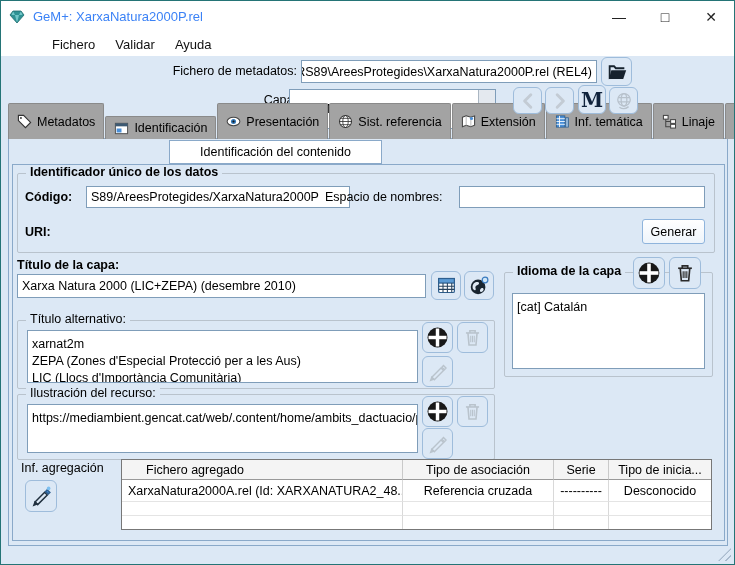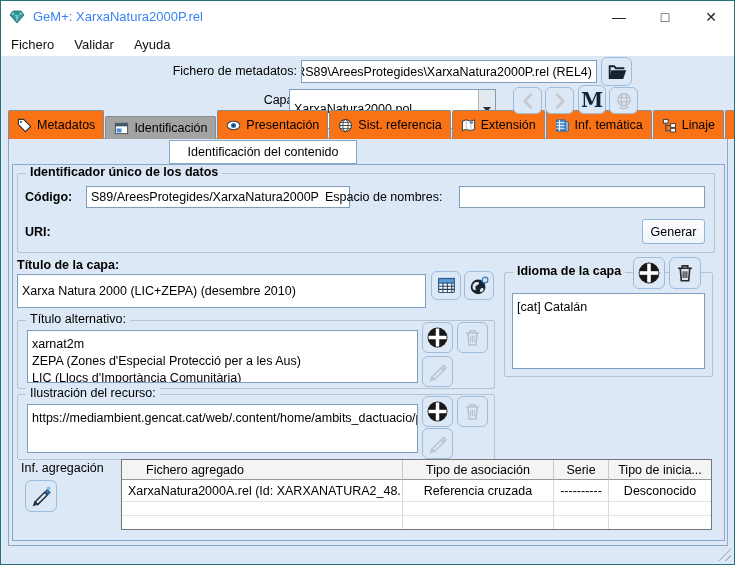--- a/index.html
+++ b/index.html
@@ -5,21 +5,21 @@
   * { box-sizing: border-box; margin: 0; padding: 0; }
   body { font-family: "Liberation Sans", sans-serif; background:#888; }
   .window {
     position: relative; width: 735px; height: 565px;
     background: #dce8f5; border: 1px solid #247476; overflow: hidden;
   }
   .titlebar { position:absolute; top:0; left:0; right:0; height:31px; background:#fff; display:flex; align-items:center; }
   .title-text { margin-left:8px; font-size:13px; color:#3b82f6; }
   .win-controls { position:absolute; right:0; top:0; height:31px; display:flex; }
   .win-btn { width:46px; height:31px; display:flex; align-items:center; justify-content:center; font-size:14px; color:#222; }
-  .menubar { position:absolute; top:31px; left:0; right:0; height:24px; background:#fff; display:flex; align-items:center; font-size:13px; color:#111; }
+  .menubar { position:absolute; top:31px; left:0; right:0; height:24px; background:#fff; display:flex; align-items:center; font-size:13px; color:#111;padding-left:41px; }
   .menu-item { padding:0 10px; height:100%; display:flex; align-items:center; cursor:default; }
 
   .lbl { position:absolute; font-size:12.5px; color:#000; white-space:nowrap; }
   .lbl.b { font-weight:bold; }
   .lbl.r { text-align:right; }
 
   .textbox { position:absolute; background:#fff; border:1px solid #7f9db9; font-size:12.5px; padding:0 4px;
              display:flex; align-items:center; white-space:nowrap; overflow:hidden; color:#000; }
   .textbox.ro { background:#e9e9e9; }
   .textbox.right { justify-content:flex-end; }
@@ -28,32 +28,32 @@
   .combo-text { flex:1; padding:0 4px; white-space:nowrap; overflow:hidden; }
   .combo-arrow { width:17px; align-self:stretch; background:#e4e9ef; border-left:1px solid #aab6c2; display:flex; align-items:center; justify-content:center; }
   .combo-arrow:after { content:""; border-left:4px solid transparent; border-right:4px solid transparent; border-top:5px solid #333; }
 
   .icnbtn { position:absolute; border:1px solid #9ebcdb; border-radius:6px; background:#dce8f5;
             display:flex; align-items:center; justify-content:center; z-index:6; }
   .pushbtn { position:absolute; border:1px solid #8fb4dc; border-radius:3px; background:linear-gradient(#ffffff,#eef4fb);
              font-size:12.5px; color:#000; display:flex; align-items:center; justify-content:center; }
 
   .tabs { position:absolute; left:7px; top:115px; height:23px; display:flex; align-items:flex-end; z-index:3; width:740px; }
-  .tab { height:29px; display:flex; align-items:center; gap:5px; padding:0 8px; background:#f97316;
+  .tab { height:36px; display:flex; align-items:center; gap:5px; padding:0 8px; background:#a3a3a3;
          border:1px solid #8a8a8a; border-bottom:none; border-radius:2px 2px 0 0; font-size:12.5px;
          margin-right:1px; white-space:nowrap; position:relative; }
   .tab.active { height:23px; background:#a3a3a3; z-index:4; }
 
   .panel-outer { position:absolute; left:7px; top:137px; width:720px; height:408px; border:1px solid #8aa9c9; z-index:1; }
   .panel-inner { position:absolute; left:11px; top:163px; width:713px; height:377px; border:1px solid #8aa9c9; z-index:1; }
 
   .subtab { position:absolute; font-size:12.5px; display:flex; align-items:center; justify-content:center;
             border:1px solid #8aa9c9; white-space:nowrap; }
   .subtab.active { left:20px; top:141px; width:148px; height:23px; background:#dce8f5; border-bottom:none; z-index:5; }
-  .subtab.idle { left:168px; top:139px; width:188px; height:24px; background:#fff; z-index:2; }
+  .subtab.idle { left:168px; top:139px; width:213px; height:24px; background:#fff; z-index:2; }
 
   .group { position:absolute; border:1px solid #b9c3cd; border-radius:2px; z-index:2; }
   .group-title { position:absolute; top:-9px; left:8px; background:#dce8f5; padding:0 4px; font-size:12.5px; white-space:nowrap; }
   .group-title.b { font-weight:bold; }
 
   .listbox { position:absolute; background:#fff; border:1px solid #7f9db9; font-size:12.5px; line-height:17px;
              padding:5px 4px; overflow:hidden; z-index:3; }
   .listbox div { white-space:nowrap; }
 
   .agg-table { position:absolute; left:120px; top:458px; width:591px; height:71px; background:#fff;
@@ -244,21 +244,21 @@
       <span>S89/AreesProtegides/XarxaNatura2000P</span>
     </div>
   <div class="lbl" style="left:324px; top:189px;">Espacio de nombres:</div>
   <div class="textbox" style="left:458px; top:185px; width:246px; height:22px;">
       <span></span>
     </div>
   <div class="lbl b" style="left:24px; top:224px;">URI:</div>
   <div class="pushbtn" style="left:641px; top:218px; width:63px; height:25px;">Generar</div>
 
   <div class="lbl b" style="left:16px; top:257px;">Título de la capa:</div>
-  <div class="textbox" style="left:16px; top:273px; width:409px; height:34px;">
+  <div class="textbox" style="left:16px; top:273px; width:409px; height:24px;">
       <span>Xarxa Natura 2000 (LIC+ZEPA) (desembre 2010)</span>
     </div>
   <div class="icnbtn" style="left:430px; top:270px; width:30px; height:29px;">
     <span>
       <svg width="21" height="21" viewBox="0 0 24 24">
           <rect x="3" y="4" width="18" height="16" rx="1.5" fill="#fff" stroke="#2e5f8f" stroke-width="1.4"></rect>
           <rect x="3" y="4" width="18" height="5.2" fill="#5b9bd5" stroke="#2e5f8f" stroke-width="1.4"></rect>
           <path d="M8 9.2V20M13 9.2V20M18 9.2V20M3 12.8h18M3 16.4h18" stroke="#27425c" stroke-width="1.2"></path>
         </svg>
     </span>

